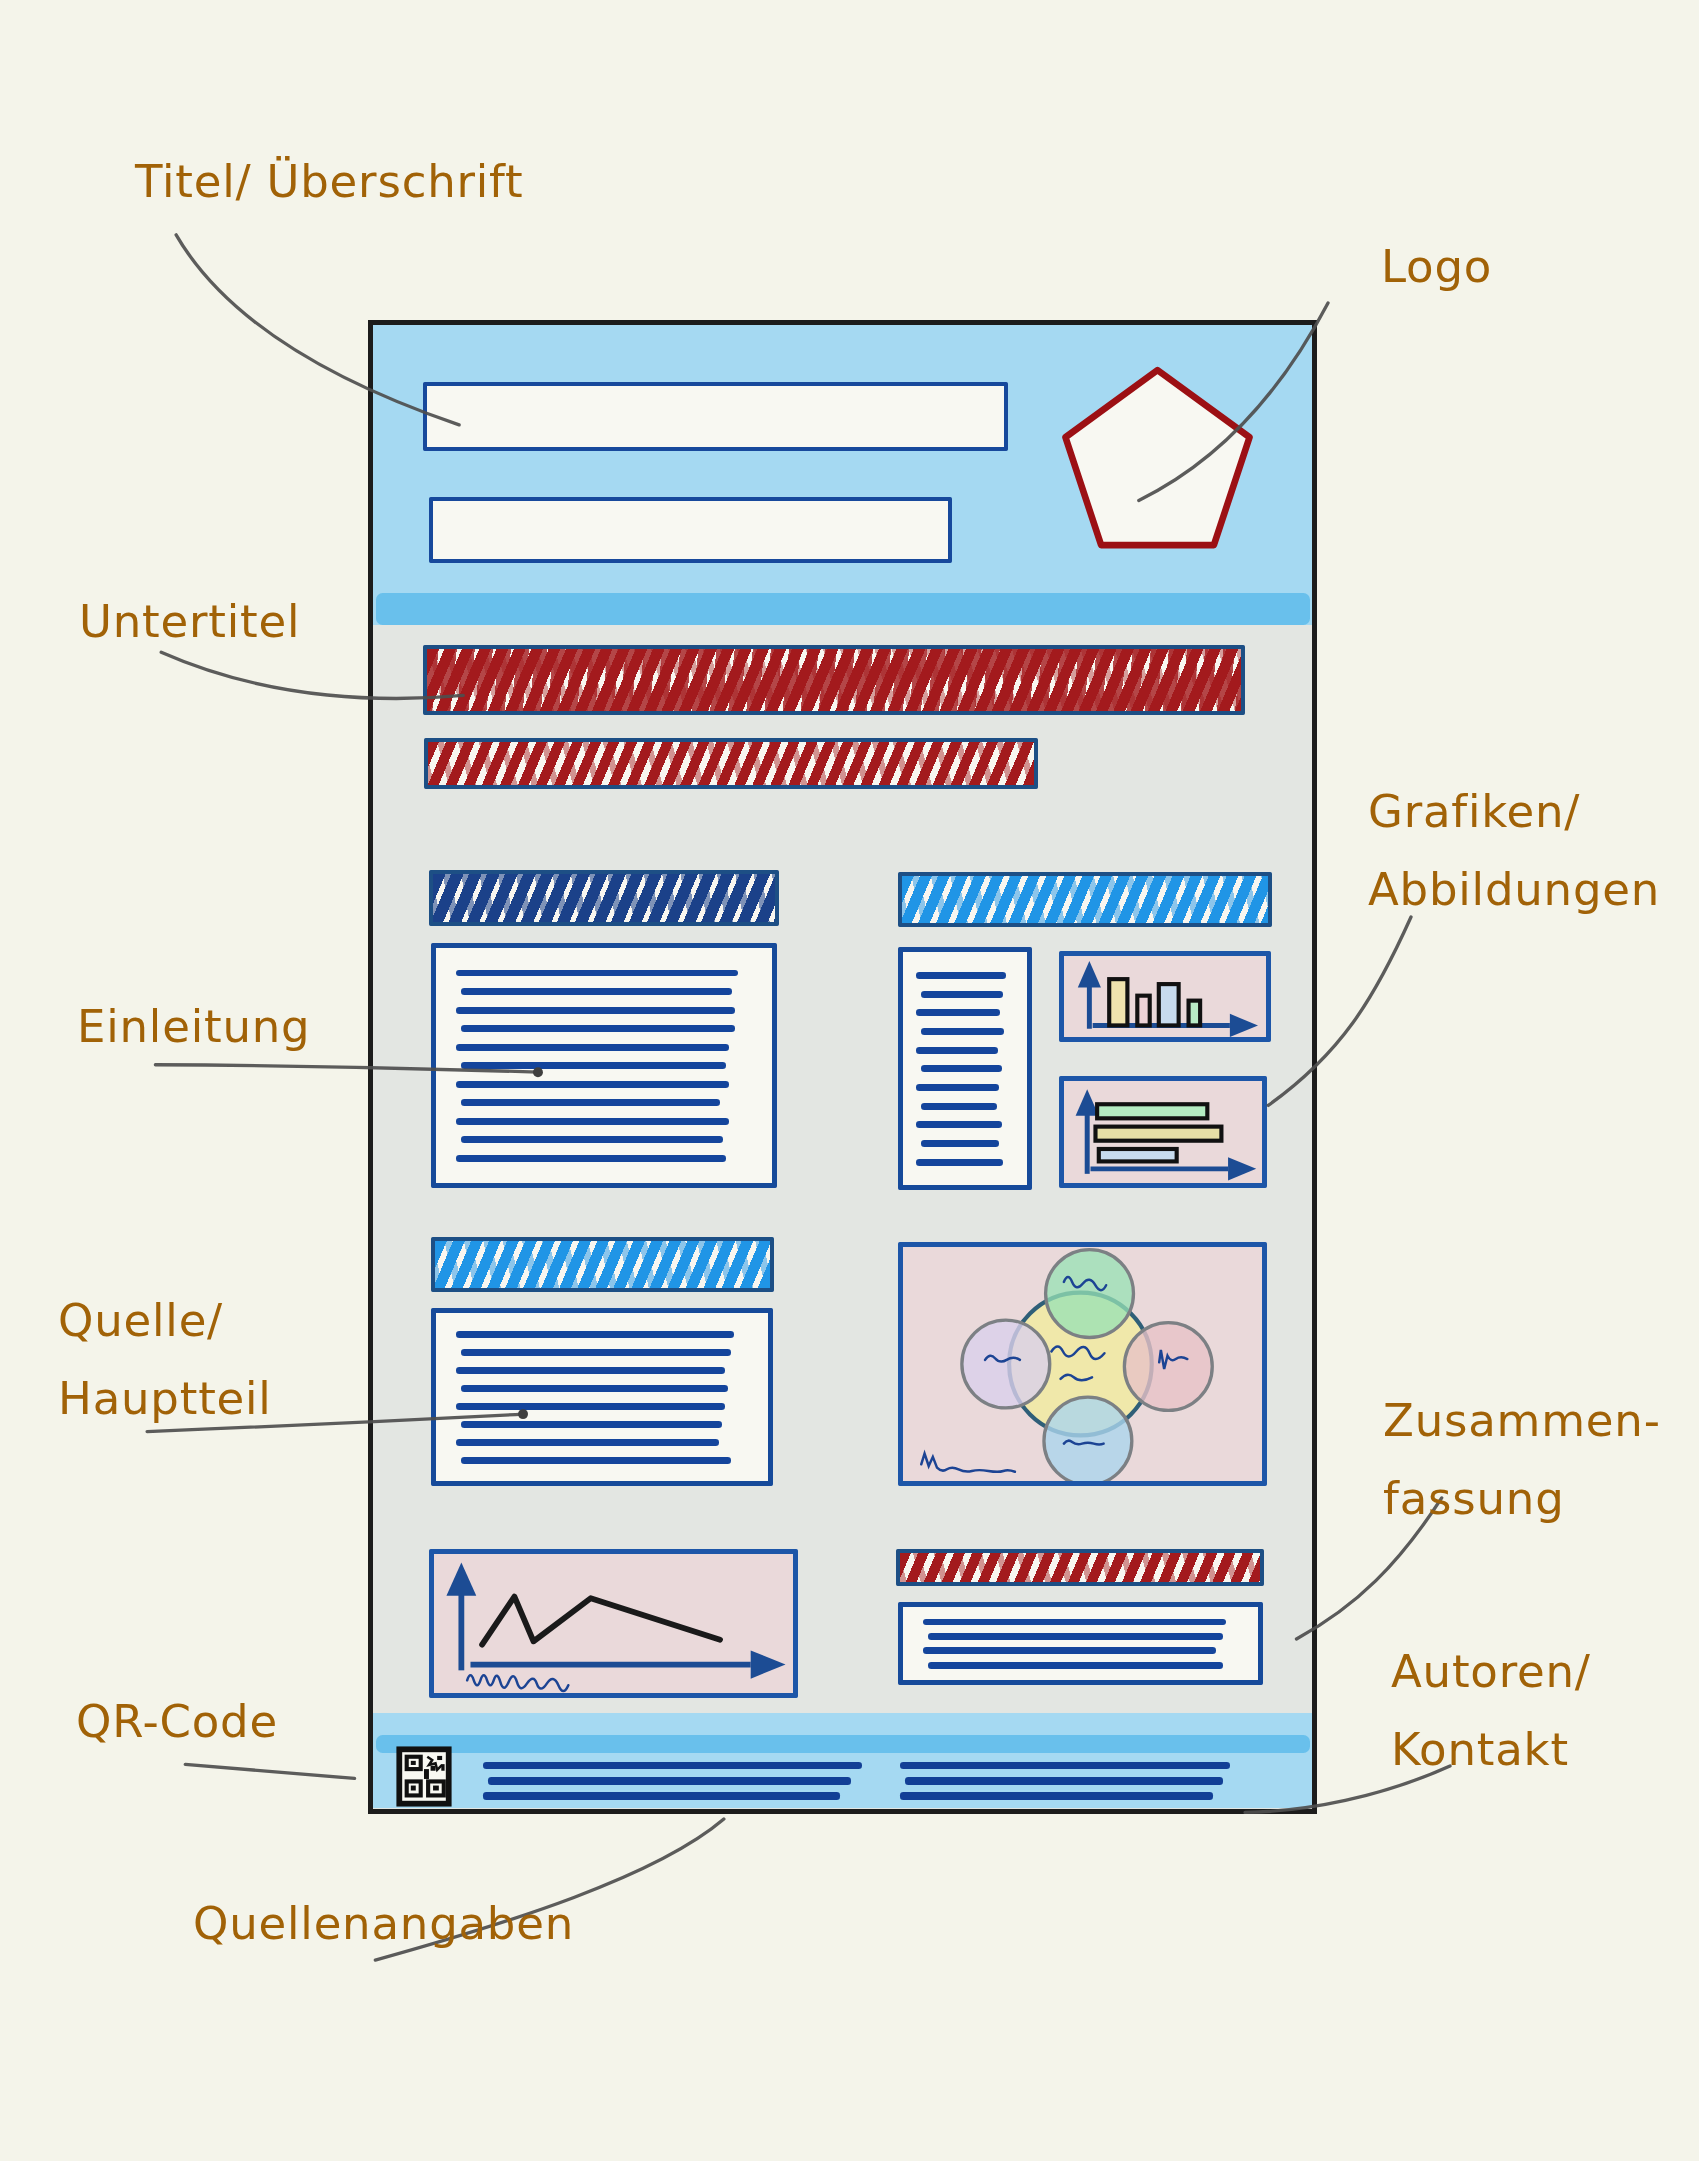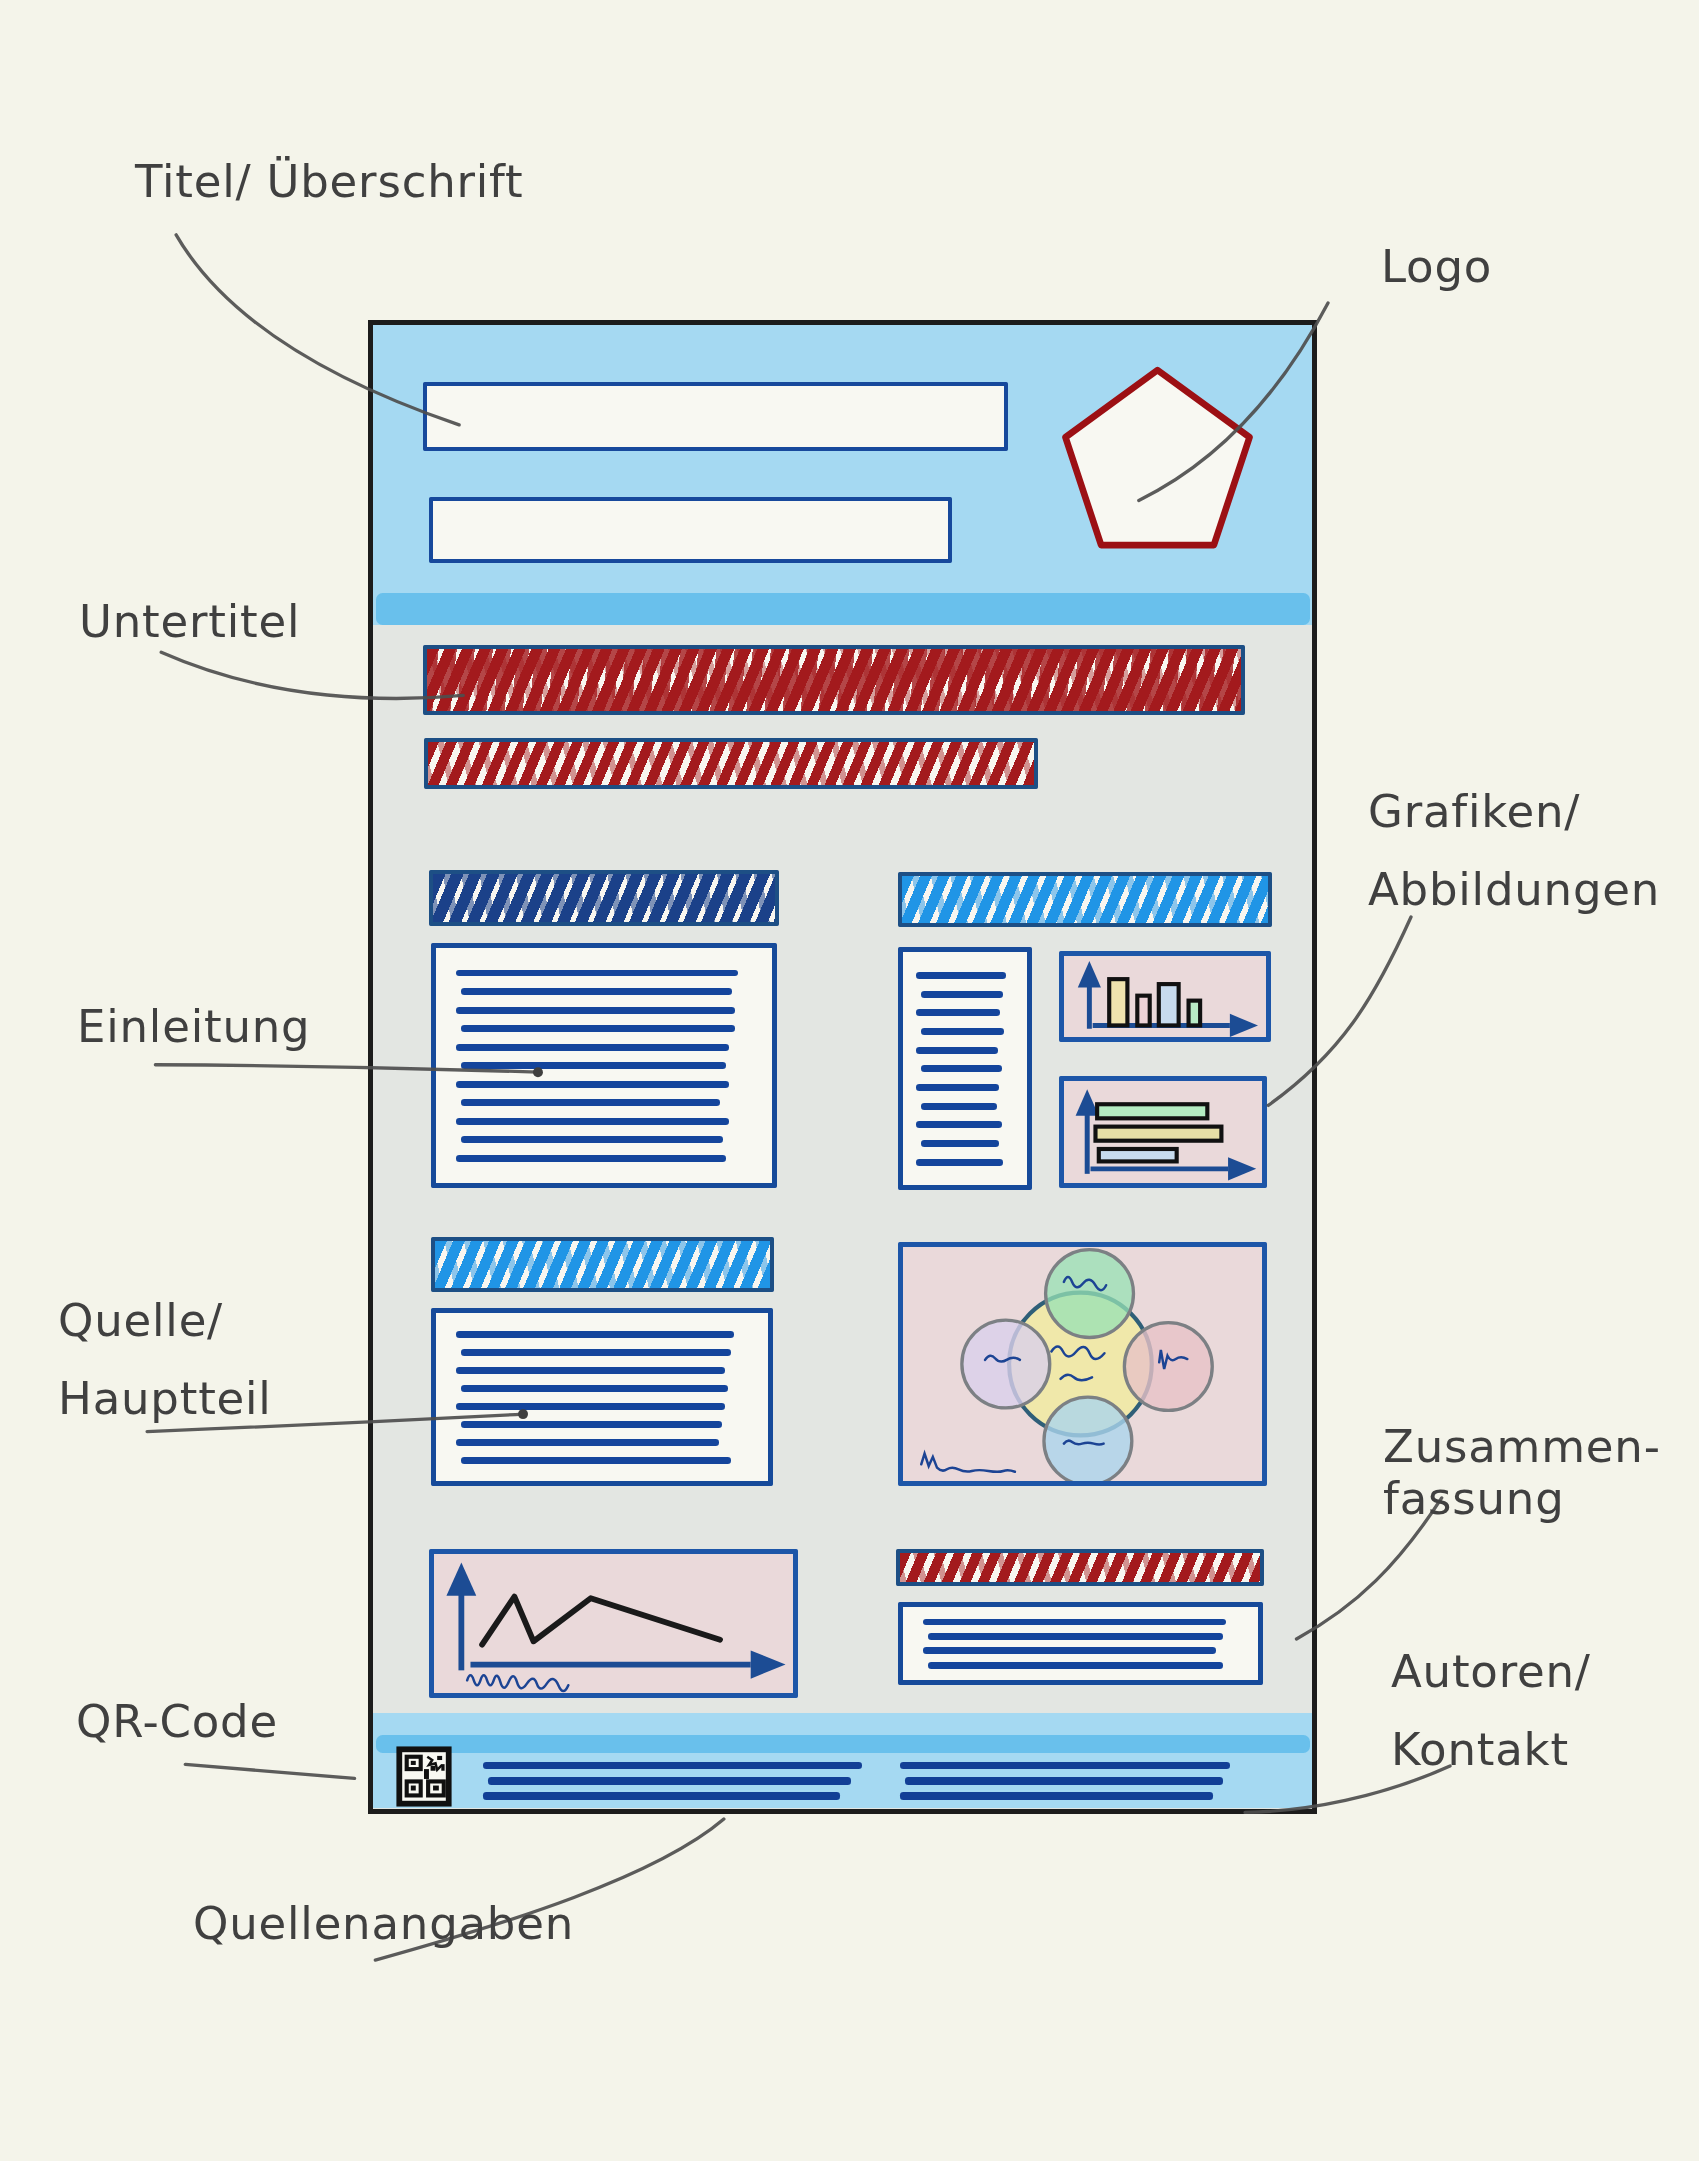--- a/index.html
+++ b/index.html
@@ -1,19 +1,19 @@
 <!DOCTYPE html>
 <html style="font-size:13.3px"><head>
 <meta charset="utf-8">
 <style>
   html,body{margin:0;padding:0;background:#f4f4ea;}
   .canvas{position:relative;width:1700px;height:2161px;background:#f4f4ea;overflow:hidden;
           font-family:"DejaVu Sans",sans-serif;}
   
-  .label{position:absolute;font-family:"DejaVu Sans",sans-serif;font-size:45px;color:#404040;
+  .label{position:absolute;font-family:"DejaVu Sans",sans-serif;font-size:45px;color:#a16207;
          letter-spacing:0.8px;white-space:nowrap;z-index:3;line-height:1.0;}
   .annot-layer{position:absolute;left:0;top:0;z-index:2;pointer-events:none;}
   
   .poster{position:absolute;left:368px;top:320px;width:949px;height:1494px;box-sizing:border-box;
           border:5.8px solid #1c1c1c;background:#e3e6e2;z-index:1;}
   .poster *{box-sizing:border-box;}
   .header-band{position:absolute;left:0;top:0;width:100%;height:300px;background:#a5d9f2;}
   .band-stripe{position:absolute;left:2.5px;right:2.5px;height:32px;background:#69c0ec;border-radius:6.6px;}
   .footer-band{position:absolute;left:0;top:1388px;width:100%;height:95px;background:#a5d9f2;}
   .whitebox{position:absolute;background:#f8f8f2;border:4.2px solid #17499c;border-radius:1.7px;}
@@ -62,21 +62,21 @@
   </svg>
 
   <div class="label" style="left:135px;top:159px;">Titel/ Überschrift</div>
   <div class="label" style="left:1381px;top:244px;">Logo</div>
   <div class="label" style="left:79px;top:599px;">Untertitel</div>
   <div class="label" style="left:77px;top:1004px;">Einleitung</div>
   <div class="label" style="left:1368px;top:789px;">Grafiken/</div>
   <div class="label" style="left:1368px;top:867px;">Abbildungen</div>
   <div class="label" style="left:58px;top:1298px;">Quelle/</div>
   <div class="label" style="left:58px;top:1376px;">Hauptteil</div>
-  <div class="label" style="left:1383px;top:1398px;margin-top:26px;">Zusammen-</div>
+  <div class="label" style="left:1383px;top:1398px;">Zusammen-</div>
   <div class="label" style="left:1383px;top:1476px;">fassung</div>
   <div class="label" style="left:76px;top:1699px;">QR-Code</div>
   <div class="label" style="left:1391px;top:1649px;">Autoren/</div>
   <div class="label" style="left:1391px;top:1727px;">Kontakt</div>
   <div class="label" style="left:193px;top:1901px;">Quellenangaben</div>
 
   <div class="poster">
 
     <div class="header-band"></div>
     <div class="band-stripe" style="top:268px;"></div>

